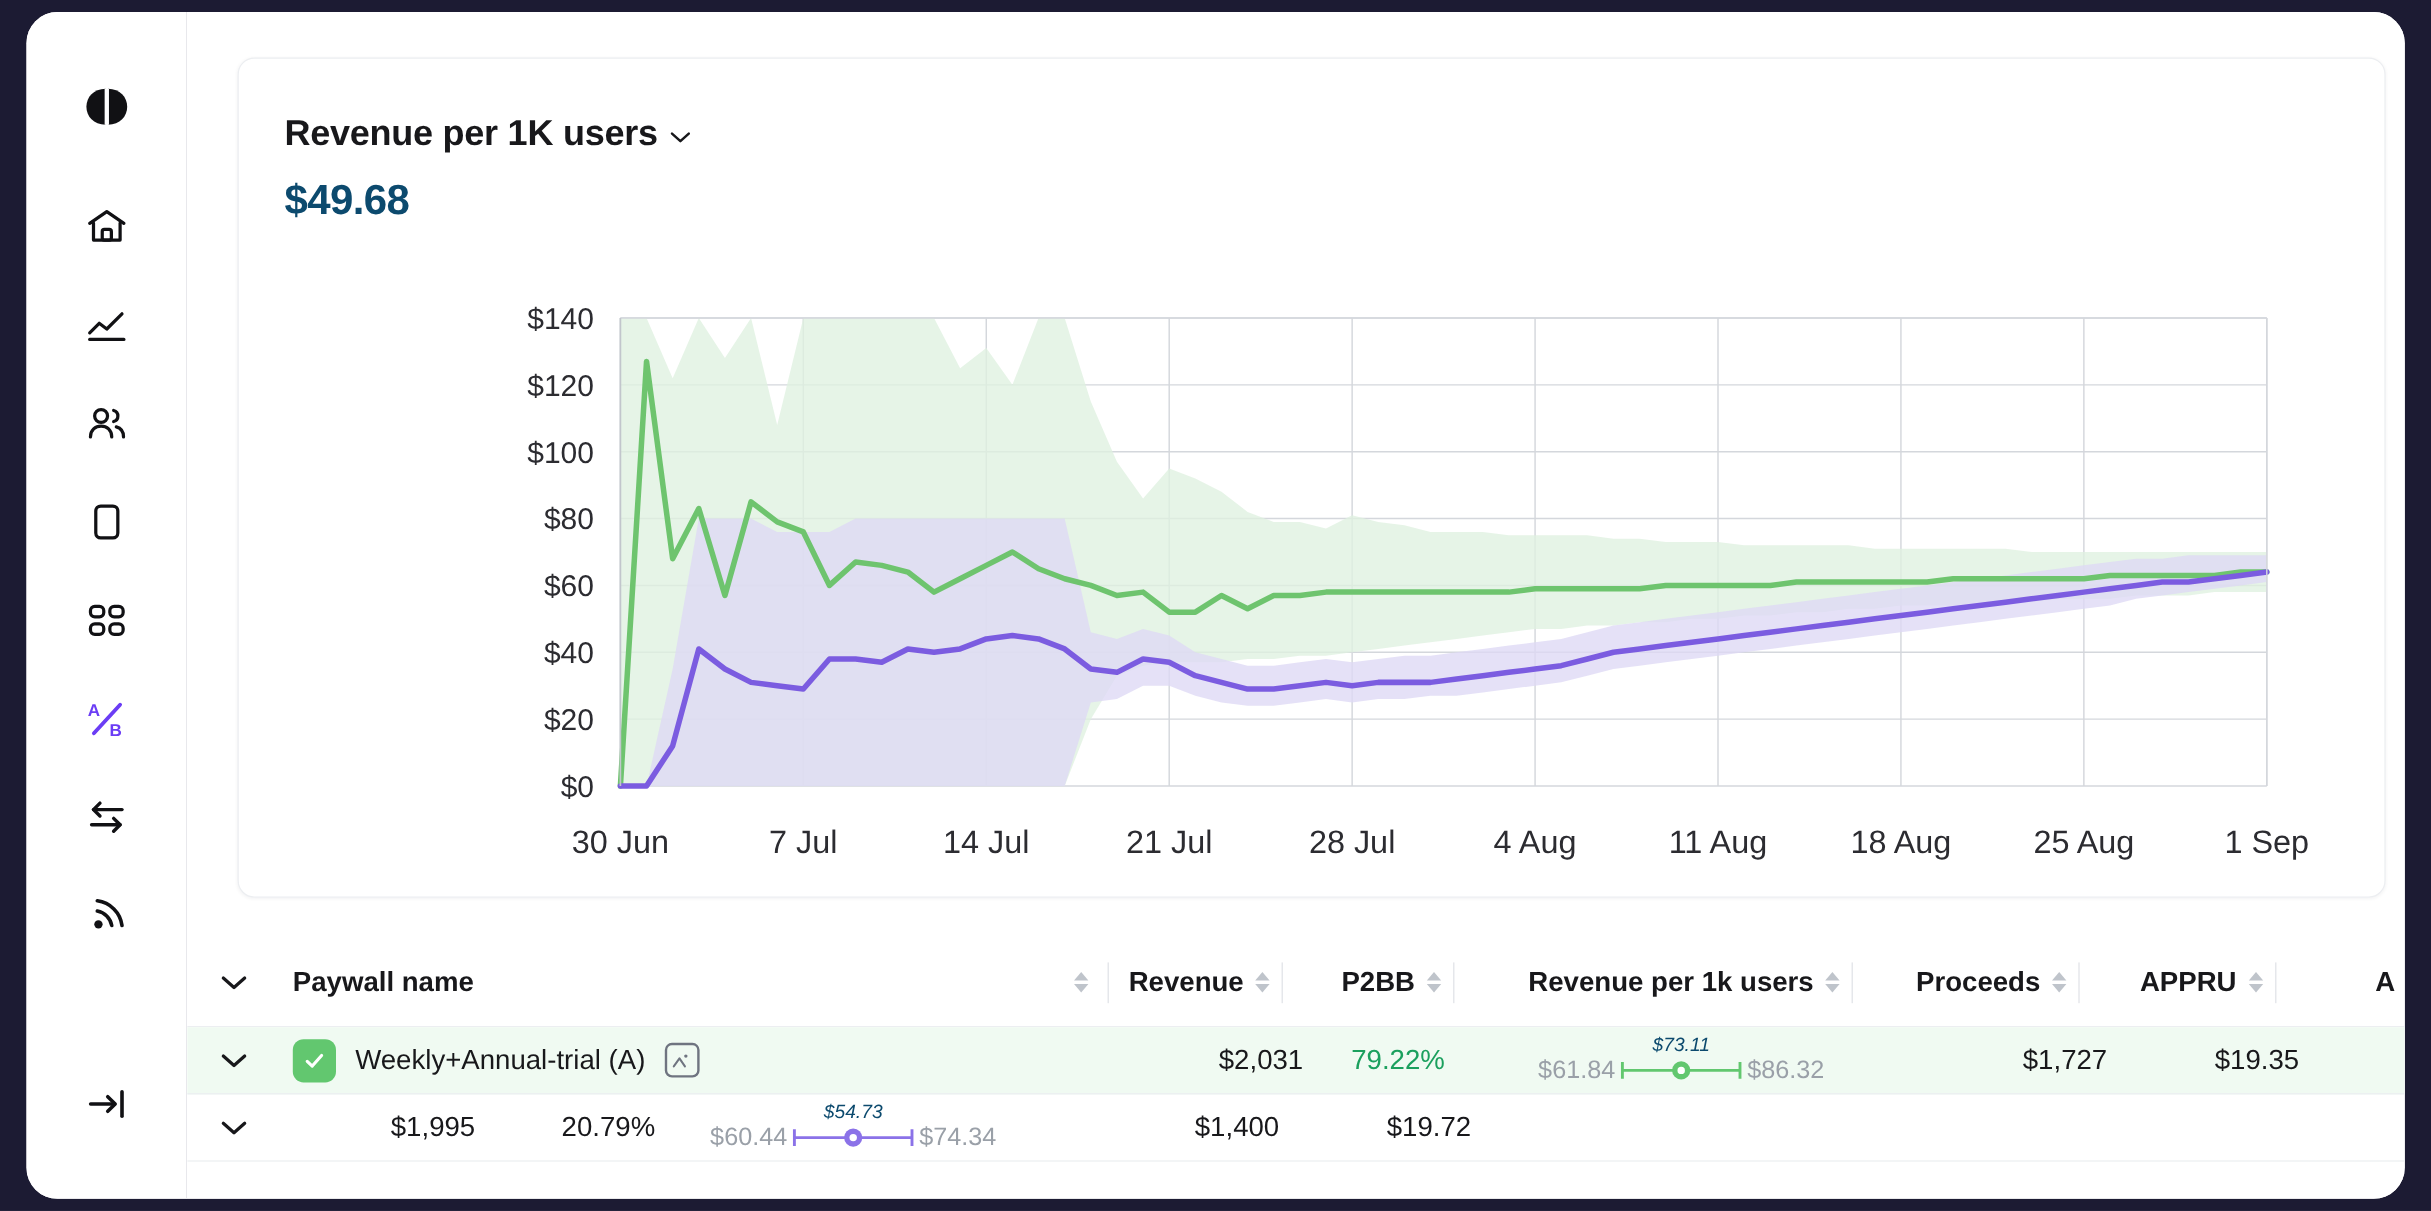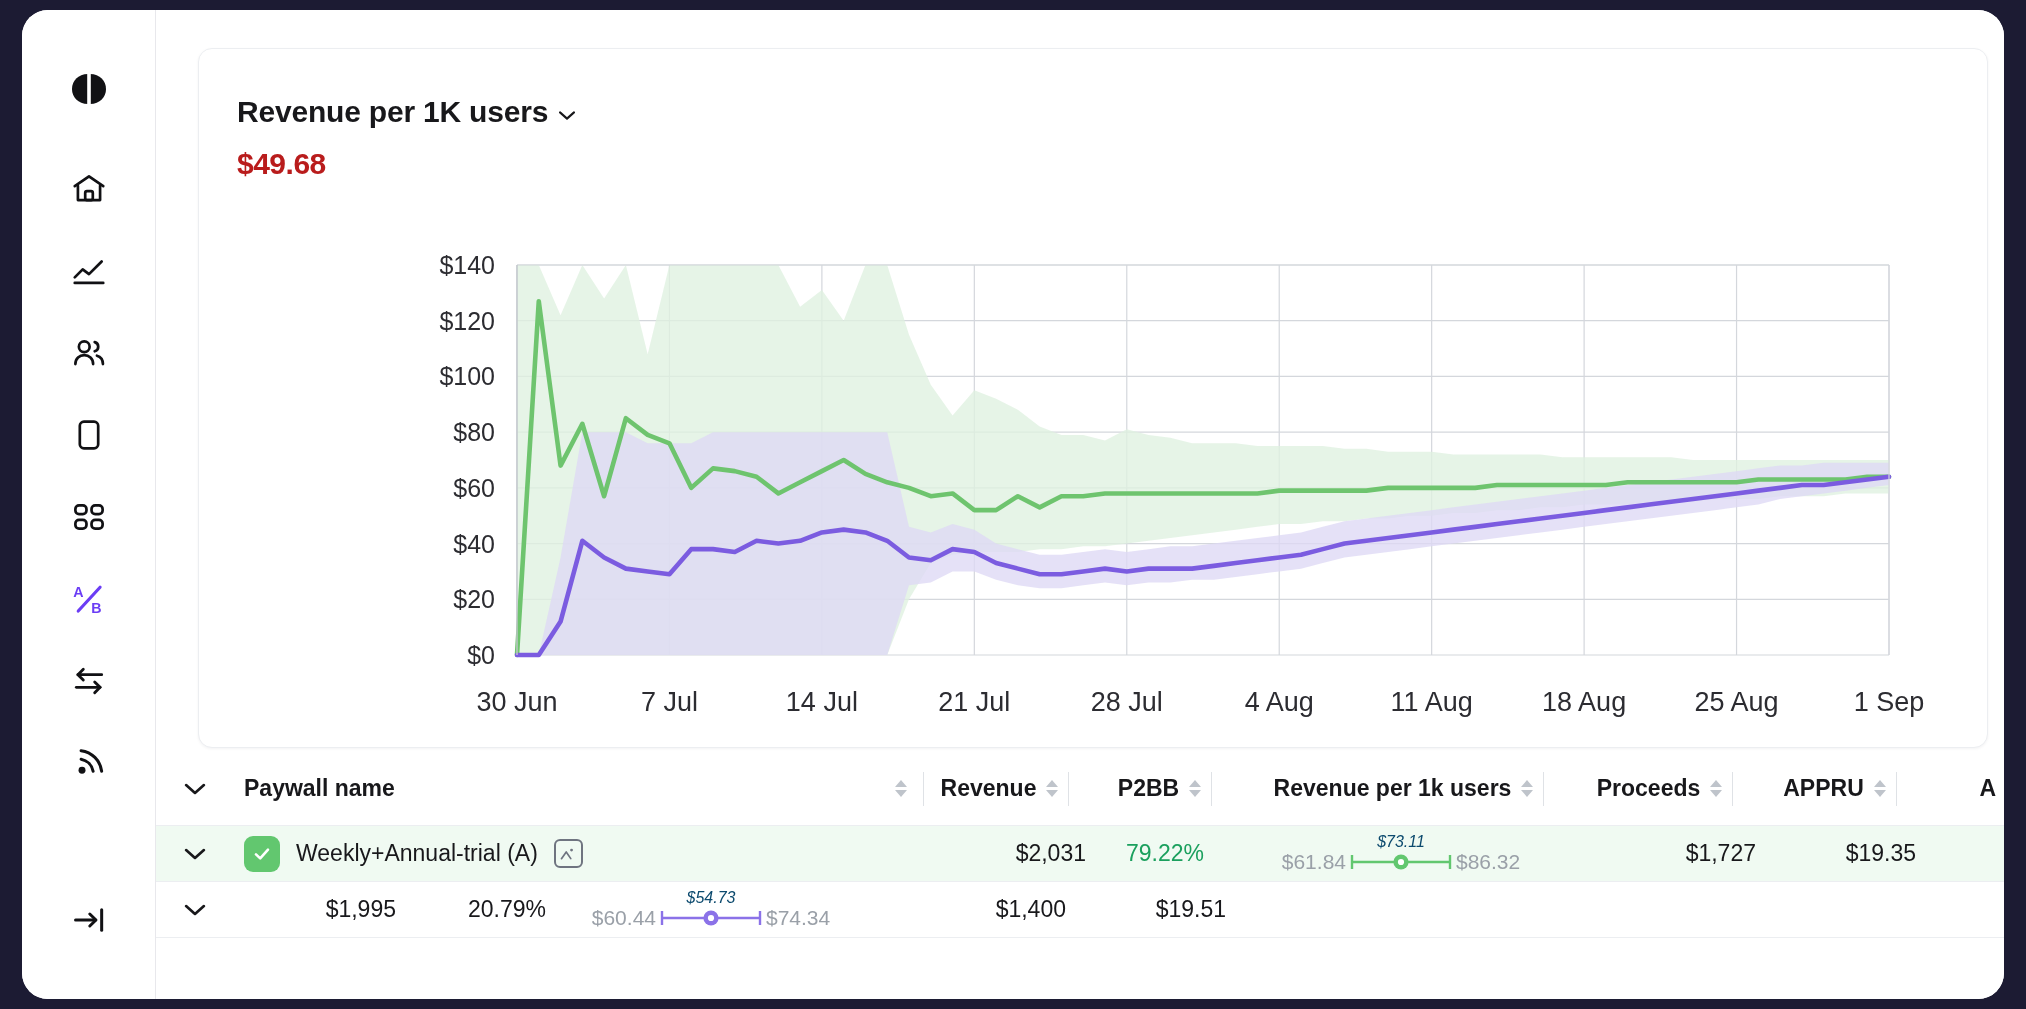--- a/index.html
+++ b/index.html
@@ -74,37 +74,37 @@
     color: #18181b;
     letter-spacing: -0.2px;
   }
   .chev-down {
     width: 18px; height: 11px;
     display: inline-block;
     cursor: pointer;
   }
   .chart-kpi {
     margin: 18px 0 0 38px;
-    font-size: 30px;
+    font-size: 35px;
     font-weight: bold;
-    color: #b91c1c;
+    color: #0c4a6e;
     letter-spacing: -0.5px;
   }
 
   .plot-wrap {
     position: absolute;
     left: 0; top: 196px;
     width: 1790px; height: 500px;
   }
   .plot-wrap svg { display: block; }
 
   
   .table {
     position: absolute;
-    left: 0; top: 742px;
+    left: 0; top: 772px;
     width: 100%;
   }
   .trow {
     display: flex;
     align-items: center;
     height: 56px;
     border-bottom: 1px solid #eceef1;
     font-size: 23px;
     color: #18181b;
   }
@@ -468,20 +468,20 @@
                     <line x1="101" y1="4" x2="101" y2="18" stroke="#8b72e8" stroke-width="2.4"></line>
                     <line x1="3" y1="11" x2="101" y2="11" stroke="#8b72e8" stroke-width="2.4"></line>
                     <circle cx="52" cy="11" r="7.6" fill="#8b72e8"></circle>
                     <circle cx="52" cy="11" r="3.1" fill="#ffffff"></circle>
                   </svg>
                   <span class="ci-hi">$74.34</span>
                 </div>
               </div>
             </div>
             <div class="c-proc">$1,400</div>
-            <div class="c-appru">$19.51</div>
+            <div class="c-appru">$19.72</div>
             <div class="c-last"></div>
           </div>
         </div>
     </div>
 
   </section>
 </div>
 
 </body></html>

